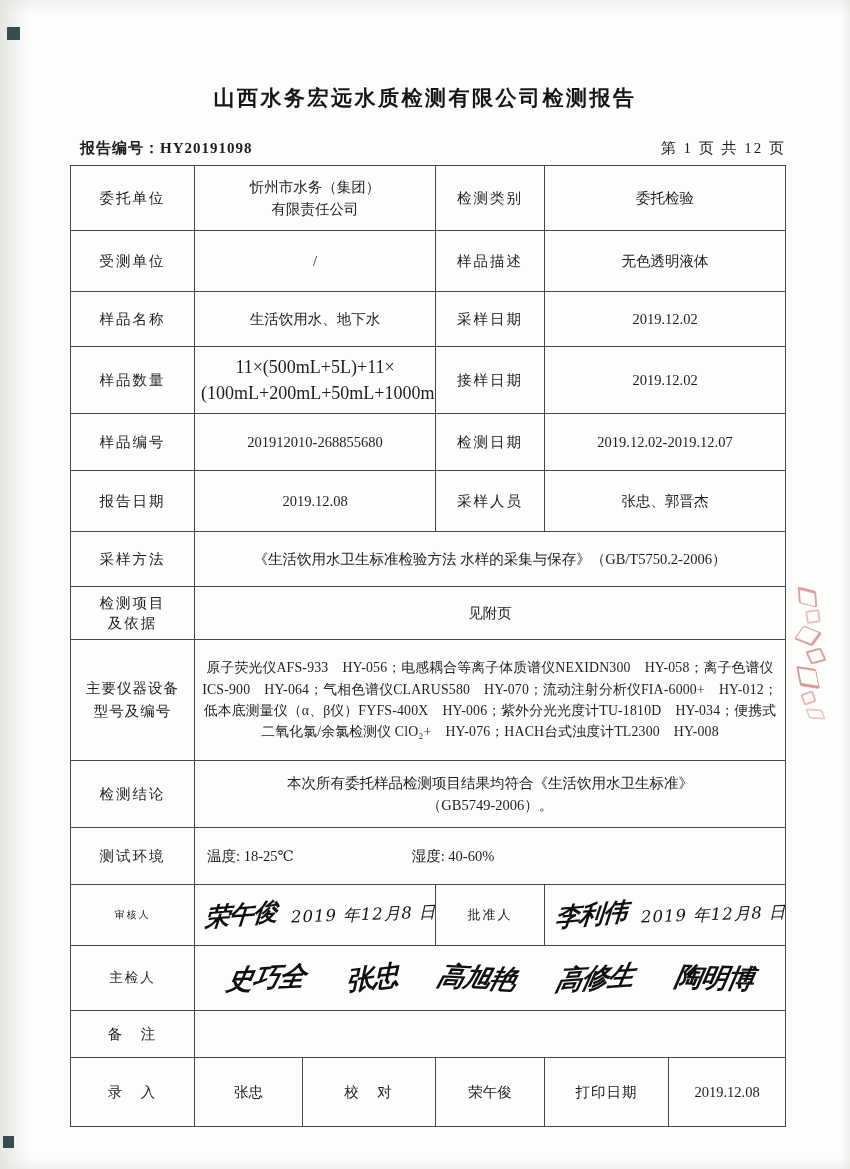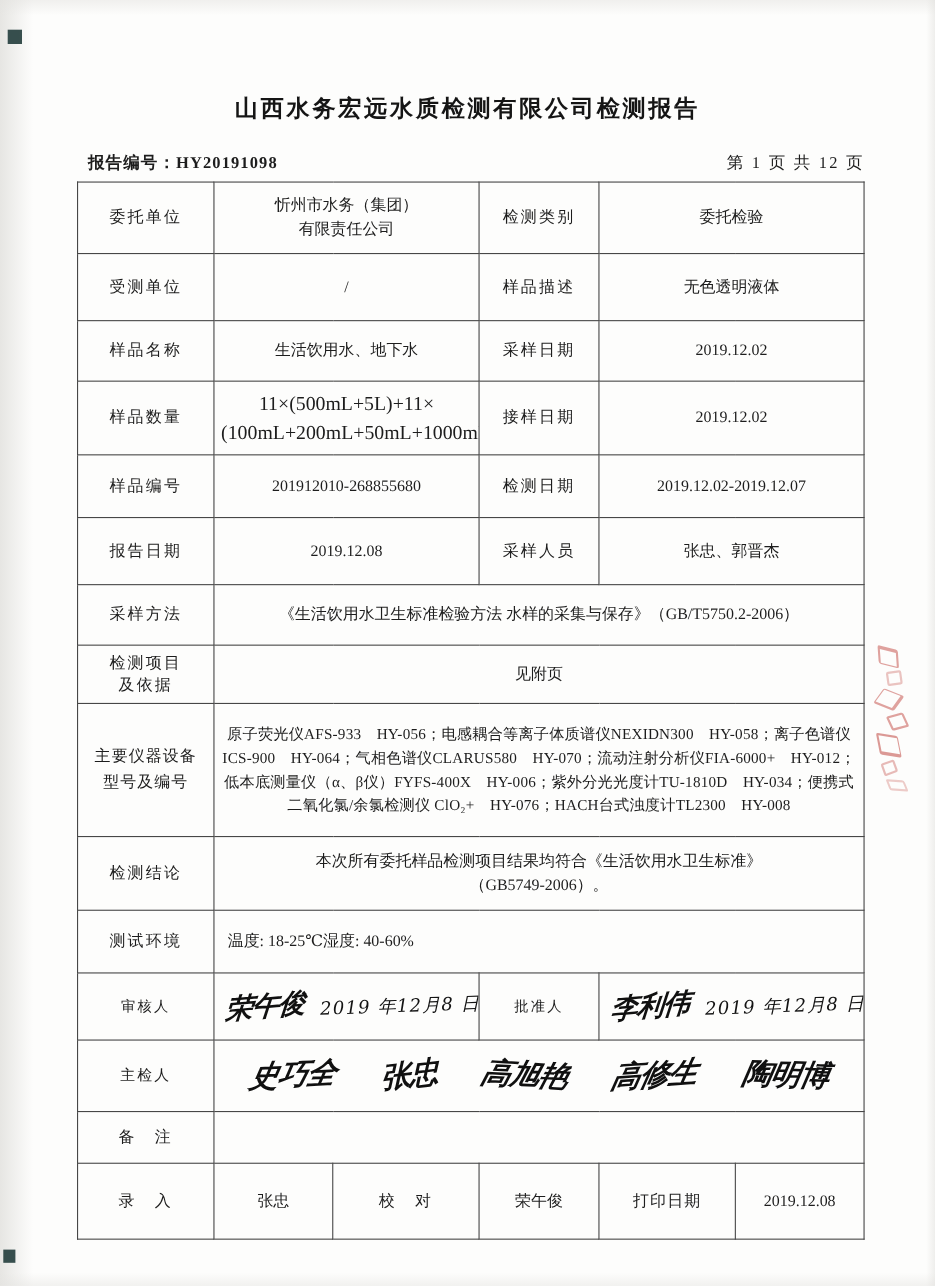--- a/index.html
+++ b/index.html
@@ -47,21 +47,21 @@
   td.inst{
     text-align:left;font-size:13.8px;line-height:1.72;padding:4px 8px 4px 10px;
     letter-spacing:.2px;
   }
   tr.r1 td{height:60px;} tr.r2 td{height:56px;} tr.r3 td{height:50px;}
   tr.r4 td{height:62px;} tr.r5 td{height:52px;} tr.r6 td{height:56px;}
   tr.r7 td{height:50px;} tr.r8 td{height:48px;} tr.r9 td{height:116px;}
   tr.r10 td{height:62px;} tr.r11 td{height:52px;} tr.r12 td{height:56px;}
   tr.r13 td{height:60px;} tr.r14 td{height:42px;} tr.r15 td{height:64px;}
 
-  .env-wrap{display:flex;padding-left:6px;}
+  .env-wrap{display:flex;gap:118px;padding-left:6px;}
 
   .sig-cell{position:relative;}
   .sig-row{display:flex;align-items:center;gap:14px;padding-left:4px;}
   .sig{
     display:inline-block;font-family:"DejaVu Serif",serif;font-style:italic;
     font-weight:bold;font-size:25px;color:#101010;
     transform:rotate(-5deg) skewX(-10deg);letter-spacing:-1px;white-space:nowrap;
   }
   .hdate{
     display:inline-block;font-family:"DejaVu Serif",serif;font-style:italic;
@@ -194,21 +194,21 @@
       <td class="lbl">测试环境</td>
       <td colspan="5" class="left-al">
         <div class="env-wrap">
           <span>温度: 18-25℃</span>
           <span>湿度: 40-60%</span>
         </div>
       </td>
     </tr>
 
     <tr class="r12">
-      <td class="lbl" style="font-size:13px;">审核人</td>
+      <td class="lbl" style="font-size:10px;">审核人</td>
       <td colspan="2" class="sig-cell left-al">
         <div class="sig-row">
           <span class="sig">荣午俊</span>
           <span class="hdate">2019 年12月8 日</span>
         </div>
       </td>
       <td class="lbl" style="font-size:13px;">批准人</td>
       <td colspan="2" class="sig-cell left-al">
         <div class="sig-row">
           <span class="sig">李利伟</span>

